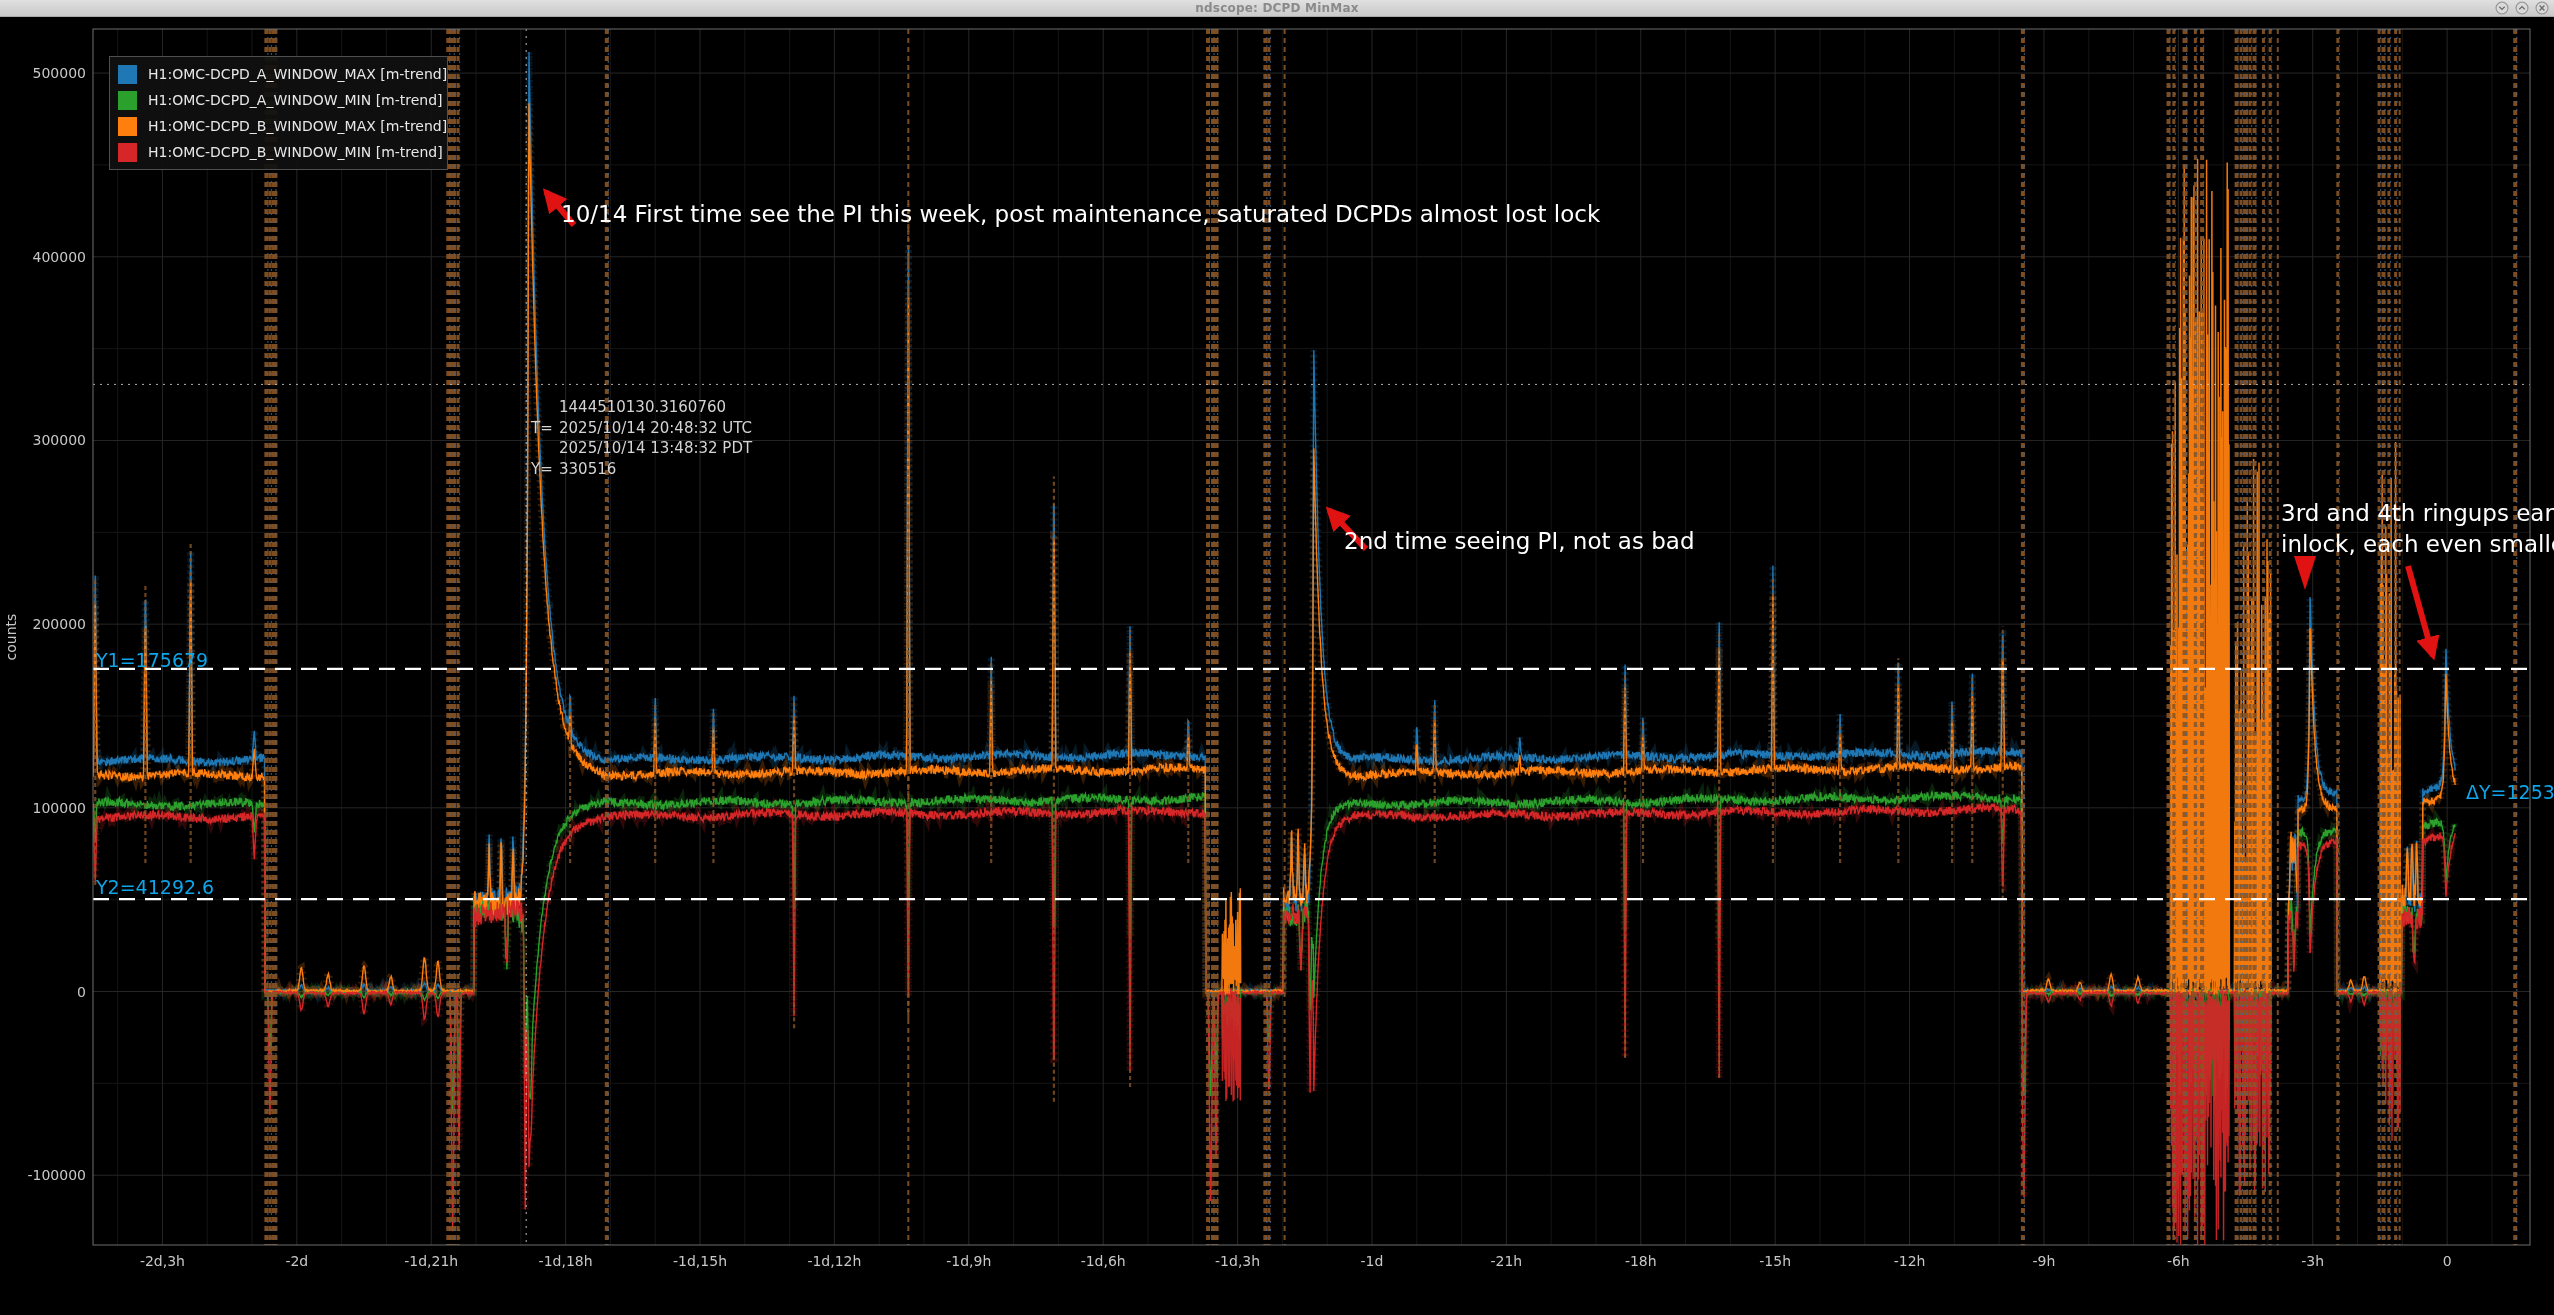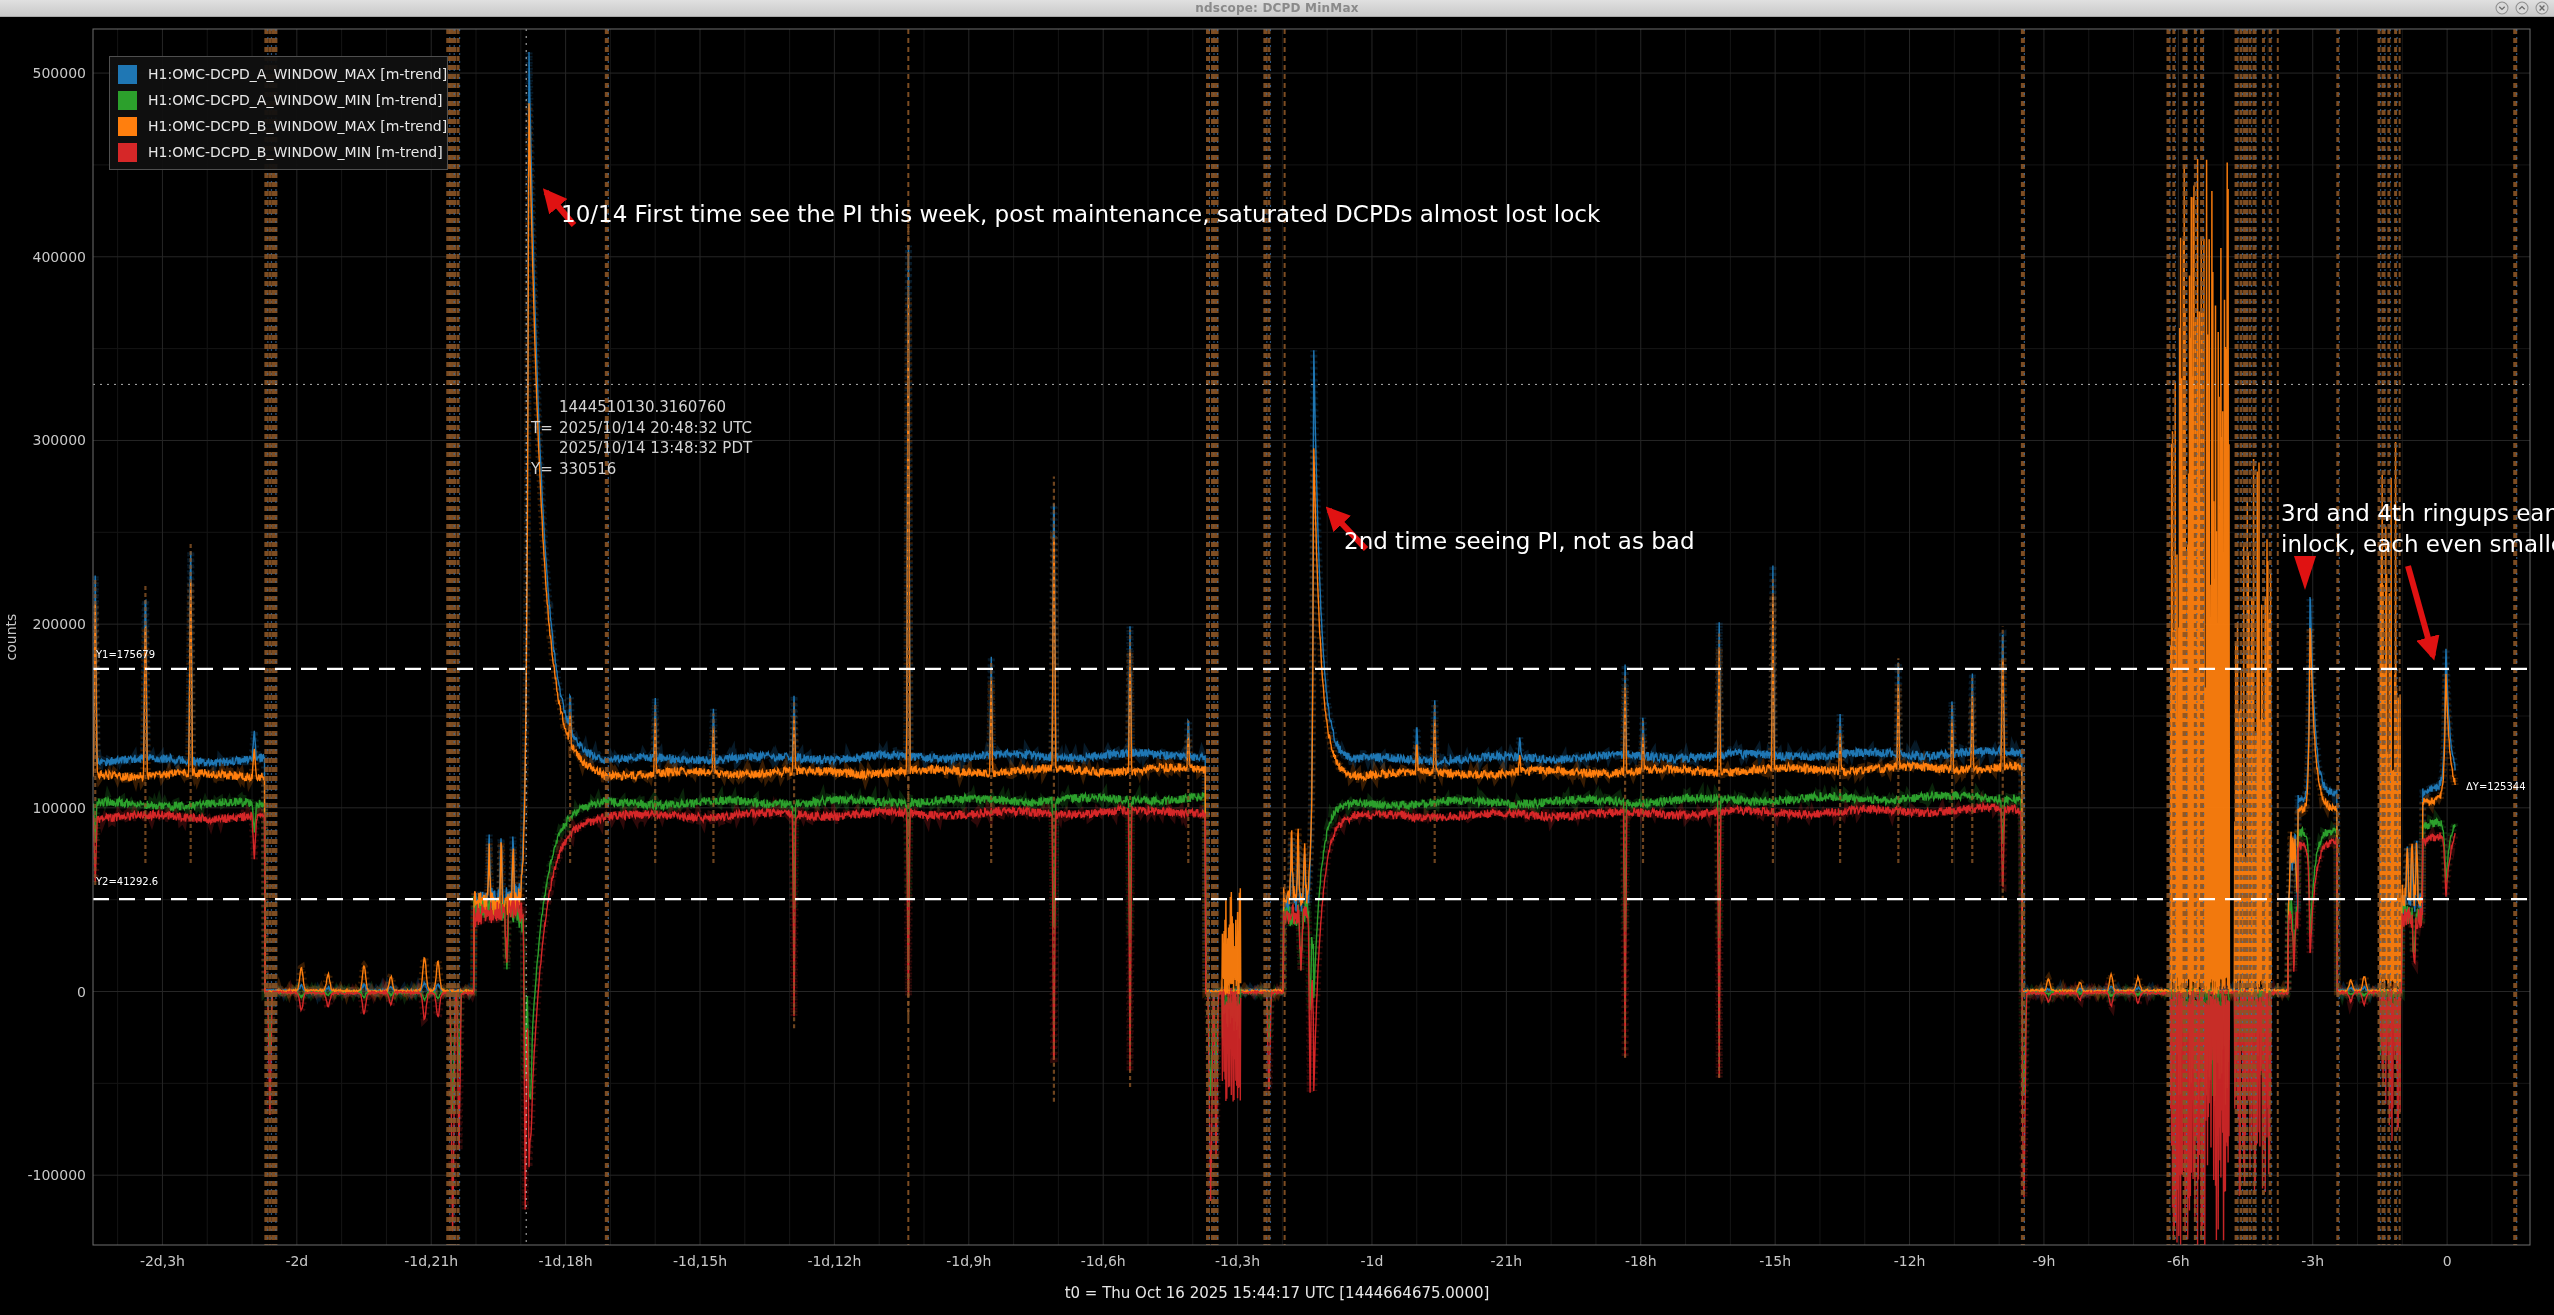--- a/index.html
+++ b/index.html
@@ -13,21 +13,21 @@
   .wbtn{width:14px;height:14px;cursor:default;}
   #chart{position:absolute;left:0;top:0;z-index:1;}
   .overlay{position:absolute;z-index:5;}
   .legend{left:109px;top:56px;background:rgba(16,16,16,.93);border:1px solid #4f4f4f;
     padding:4px 0 4px 8px;}
   .lgrow{display:flex;align-items:center;height:26px;}
   .lgsw{width:19px;height:19px;margin-right:11px;flex:none;}
   .lglab{font-size:14px;color:#e8e8e8;white-space:nowrap;}
   .readout{left:531px;top:397px;display:grid;grid-template-columns:28px auto;
     font-size:15px;line-height:20.5px;color:#d4d4d4;white-space:nowrap;}
-  .ylab{font-size:10px;color:#ffffff;white-space:nowrap;}
+  .ylab{font-size:19px;color:#0ea5e9;white-space:nowrap;}
   .y1{left:96px;top:649px;} .y2{left:96px;top:876px;} .dy{left:2466px;top:781px;}
   .annot{color:#ffffff;font-size:23px;white-space:nowrap;}
   .a1{left:561px;top:201px;} .a2{left:1344px;top:528px;}
   .a3{left:2281px;top:498px;line-height:31px;}
   .t0lab{left:0;top:1284px;width:2554px;text-align:center;font-size:15px;color:#e6e6e6;}
 </style>
 </head>
 <body>
 
 <div id="app">
@@ -325,14 +325,13 @@
   <div class="overlay ylab y2">Y2=41292.6</div>
   <div class="overlay ylab dy">ΔY=125344</div>
 
   <div class="overlay annot a1">10/14 First time see the PI this week, post maintenance, saturated DCPDs almost lost lock</div>
   <div class="overlay annot a2">2nd time seeing PI, not as bad</div>
   <div class="overlay annot a3">
     <div>3rd and 4th ringups early</div>
     <div>inlock, each even smaller</div>
   </div>
 
-  <div class="overlay t0lab">t0 = Thu Oct 16 2025 15:44:17 UTC [1444664675.0000]</div>
 </div>
 
 </body></html>

